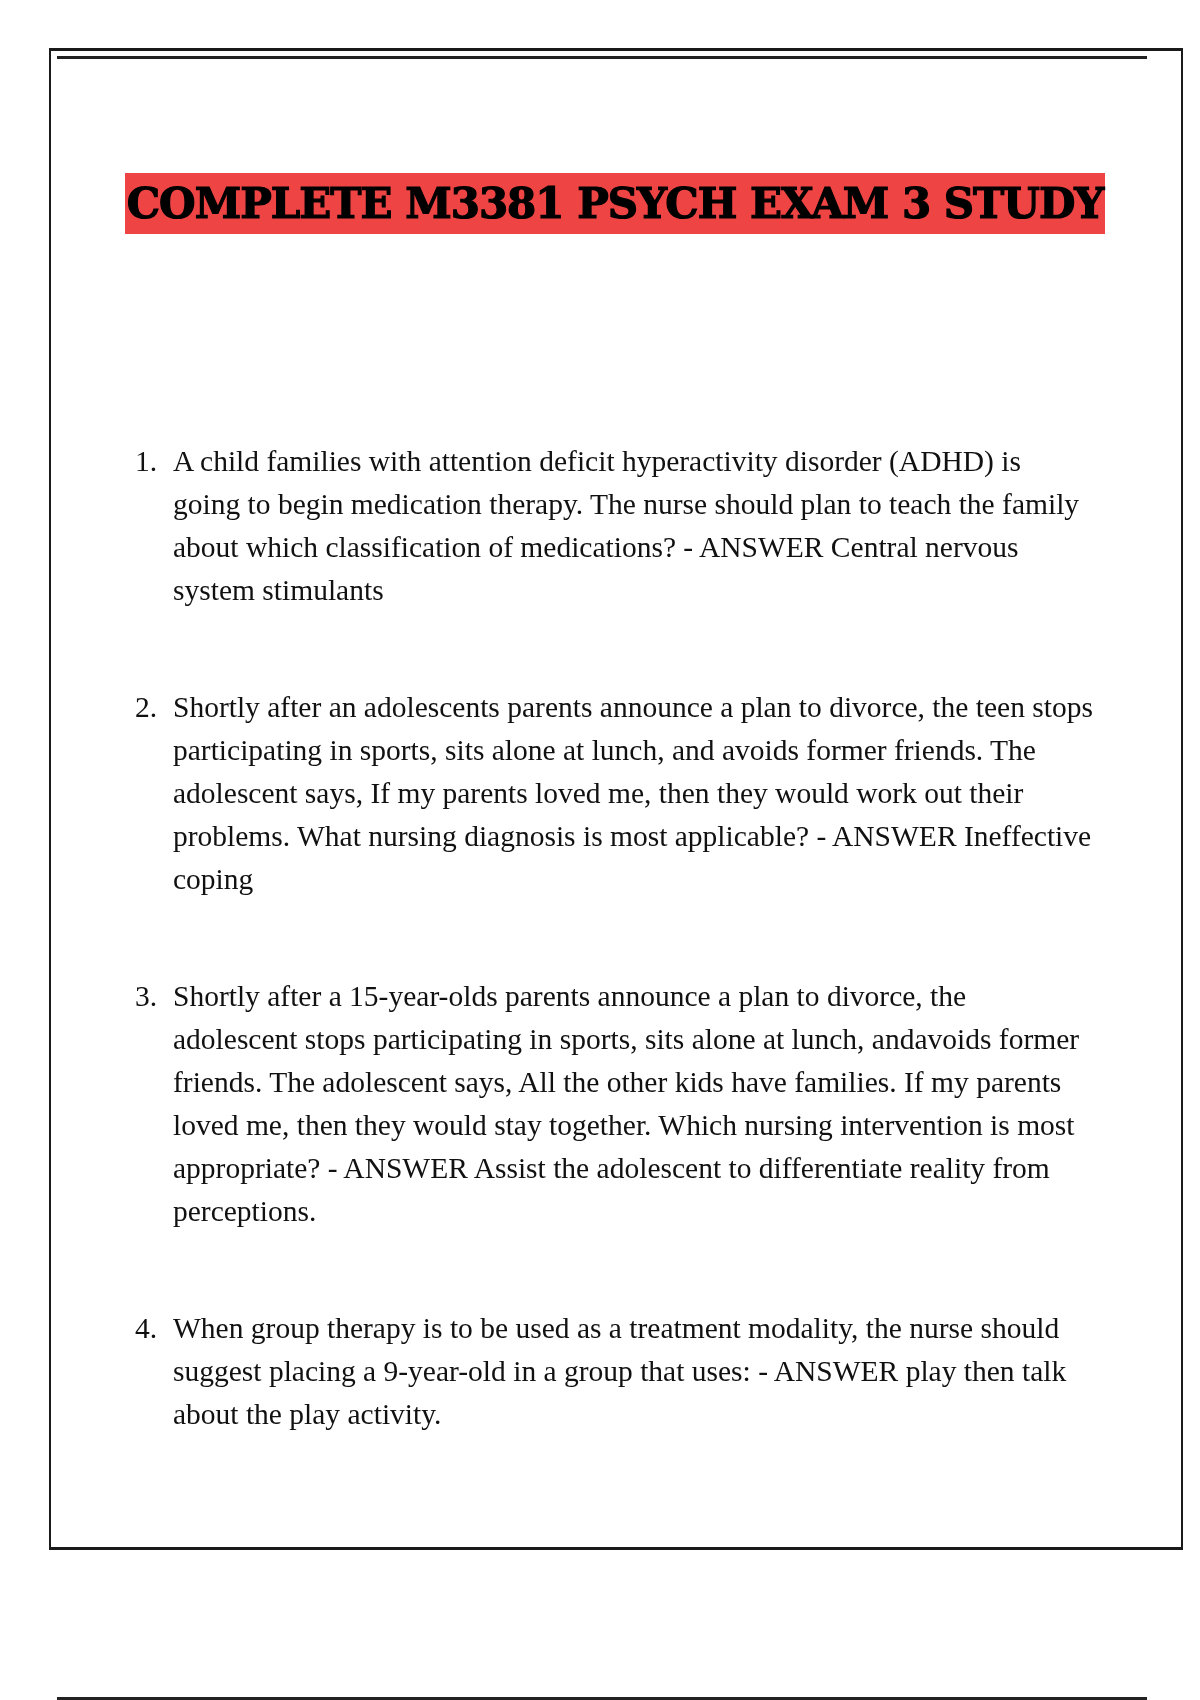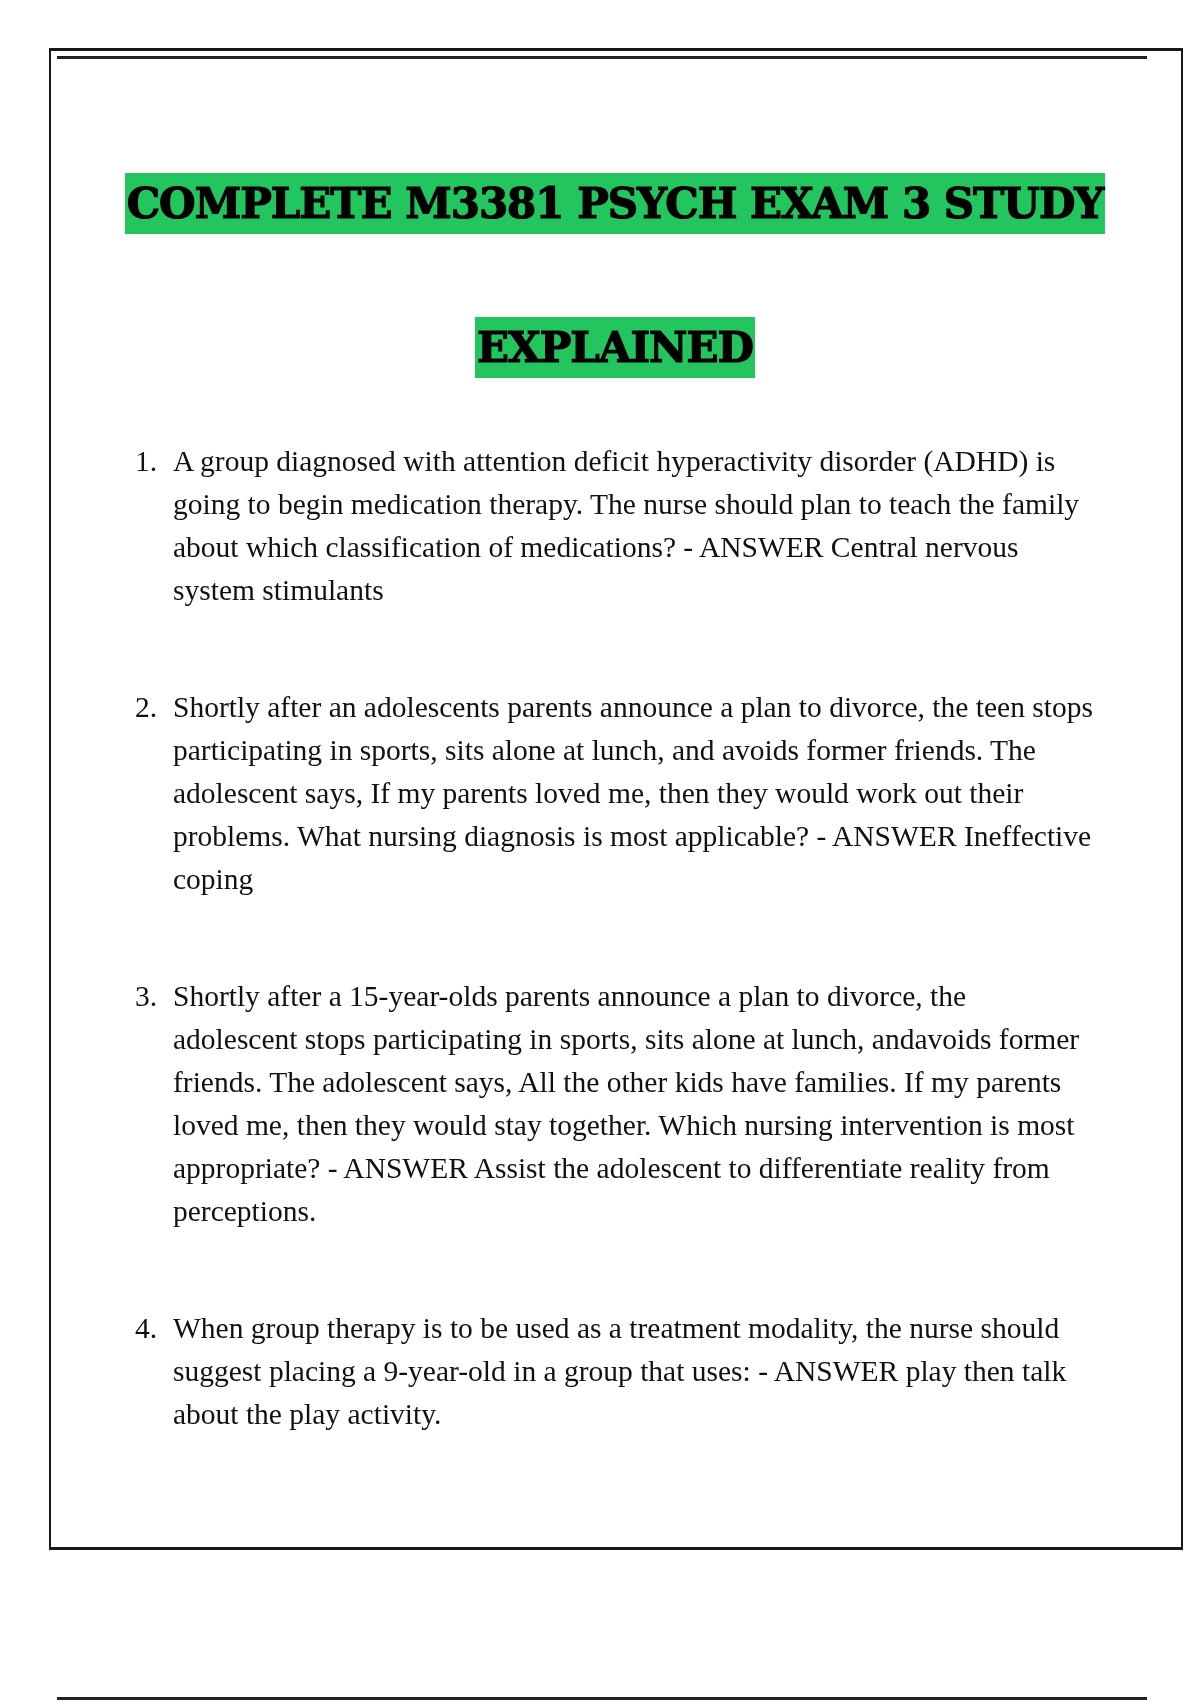--- a/index.html
+++ b/index.html
@@ -14,47 +14,46 @@
   .rule-bottom {
     position: absolute; left: 57px; top: 1697px; width: 1090px; height: 3px; background: #222;
   }
   .title {
     position: absolute; left: 60px; width: 1110px; top: 140px; text-align: center;
     font-family: "DejaVu Serif", serif; font-weight: 900; font-size: 42px; line-height: 72px;
     color: #000; letter-spacing: -1px; text-transform: uppercase;
     -webkit-text-stroke: 1.2px #000;
   }
   .title span.hl {
-    background: #22c55e; padding: 6px 2px;
+    background: #ef4444; padding: 6px 2px;
     -webkit-box-decoration-break: clone; box-decoration-break: clone;
   }
   .questions {
     position: absolute; left: 135px; top: 440px; width: 960px; margin: 0; padding: 0; list-style: none;
     font-family: "Liberation Serif", serif; font-size: 29.5px; line-height: 43px; color: #111;
   }
   .q { position: relative; padding-left: 38px; margin-bottom: 74px; }
   .q:nth-child(2) { margin-bottom: 74px; }
   .q .num { position: absolute; left: 0; top: 0; }
 </style>
 </head>
 <body>
 
 <div class="frame"></div>
 <div class="rule-top"></div>
 
 <h1 class="title">
   <span class="hl">COMPLETE M3381 PSYCH EXAM 3 STUDY</span><br>
   <br>
-  <span class="hl">EXPLAINED</span>
 </h1>
 
 <ol class="questions">
   <li class="q">
     <span class="num">1.</span>
-    <span>A group diagnosed with attention deficit hyperactivity disorder (ADHD) is going to begin medication therapy. The nurse should plan to teach the family about which classification of medications? - ANSWER Central nervous system stimulants</span>
+    <span>A child families with attention deficit hyperactivity disorder (ADHD) is going to begin medication therapy. The nurse should plan to teach the family about which classification of medications? - ANSWER Central nervous system stimulants</span>
   </li>
   <li class="q">
     <span class="num">2.</span>
     <span>Shortly after an adolescents parents announce a plan to divorce, the teen stops participating in sports, sits alone at lunch, and avoids former friends. The adolescent says, If my parents loved me, then they would work out their problems. What nursing diagnosis is most applicable? - ANSWER Ineffective coping</span>
   </li>
   <li class="q">
     <span class="num">3.</span>
     <span>Shortly after a 15-year-olds parents announce a plan to divorce, the adolescent stops participating in sports, sits alone at lunch, andavoids former friends. The adolescent says, All the other kids have families. If my parents loved me, then they would stay together. Which nursing intervention is most appropriate? - ANSWER Assist the adolescent to differentiate reality from perceptions.</span>
   </li>
   <li class="q">

